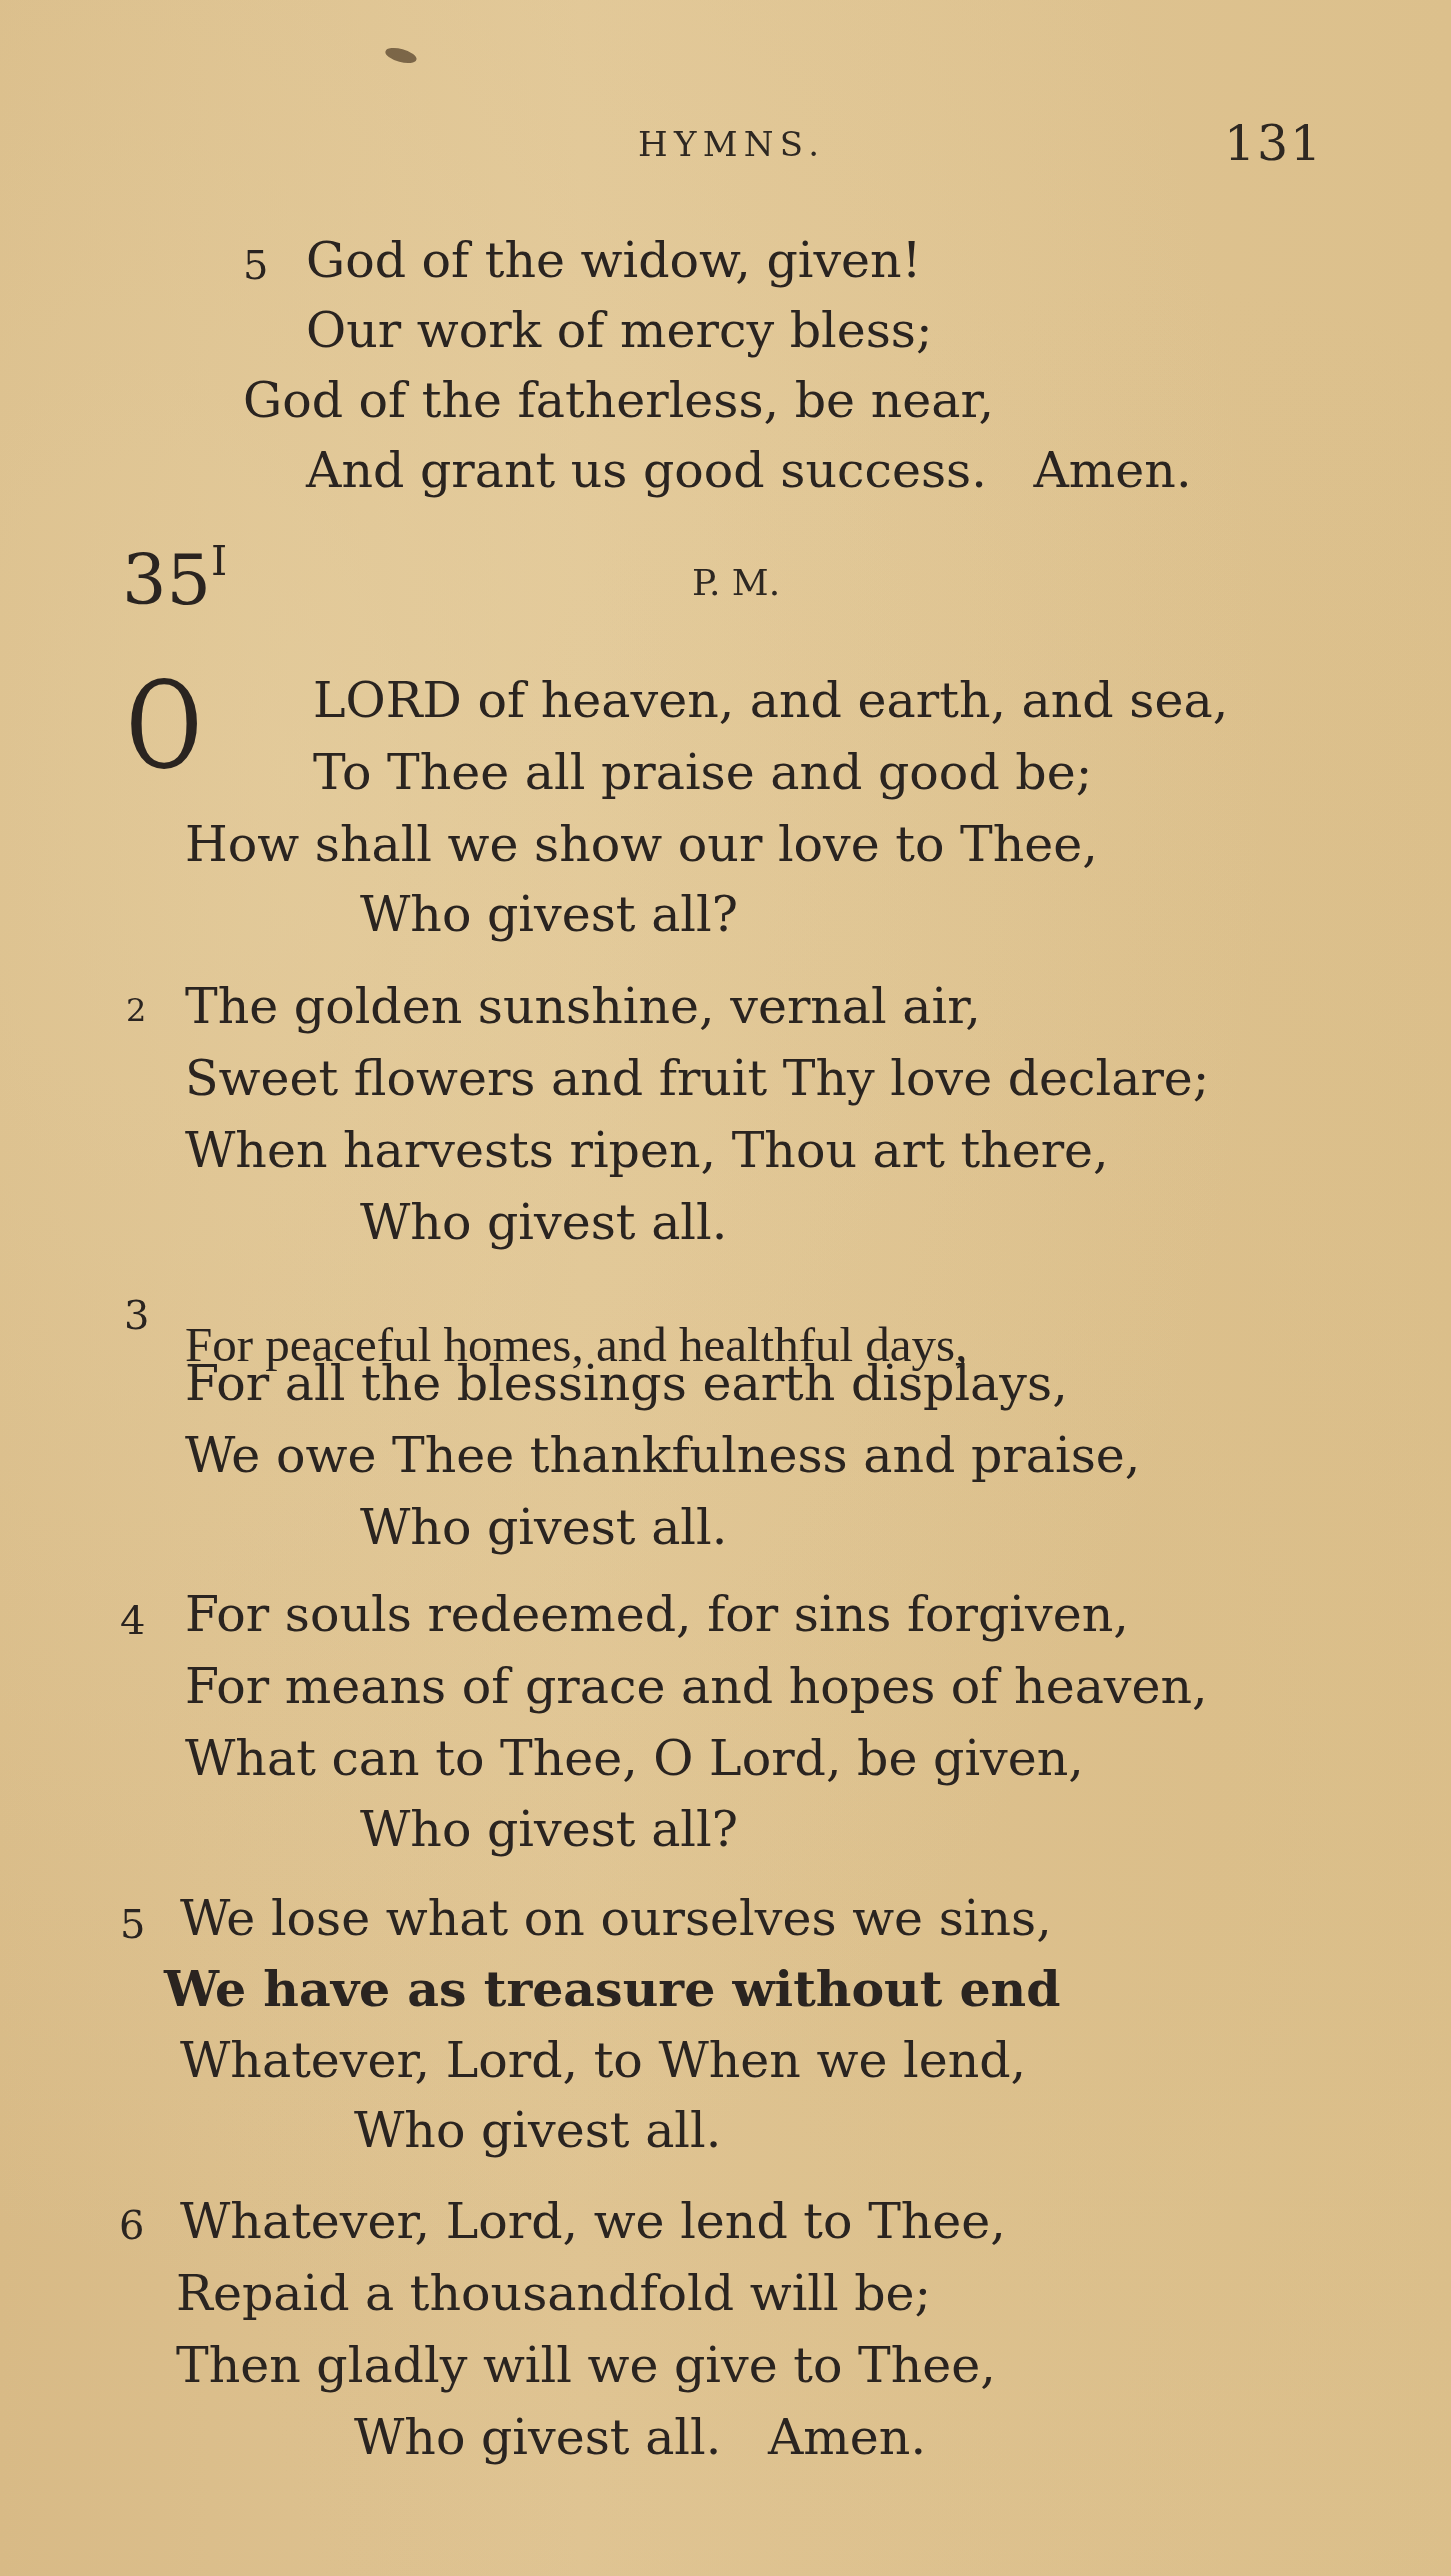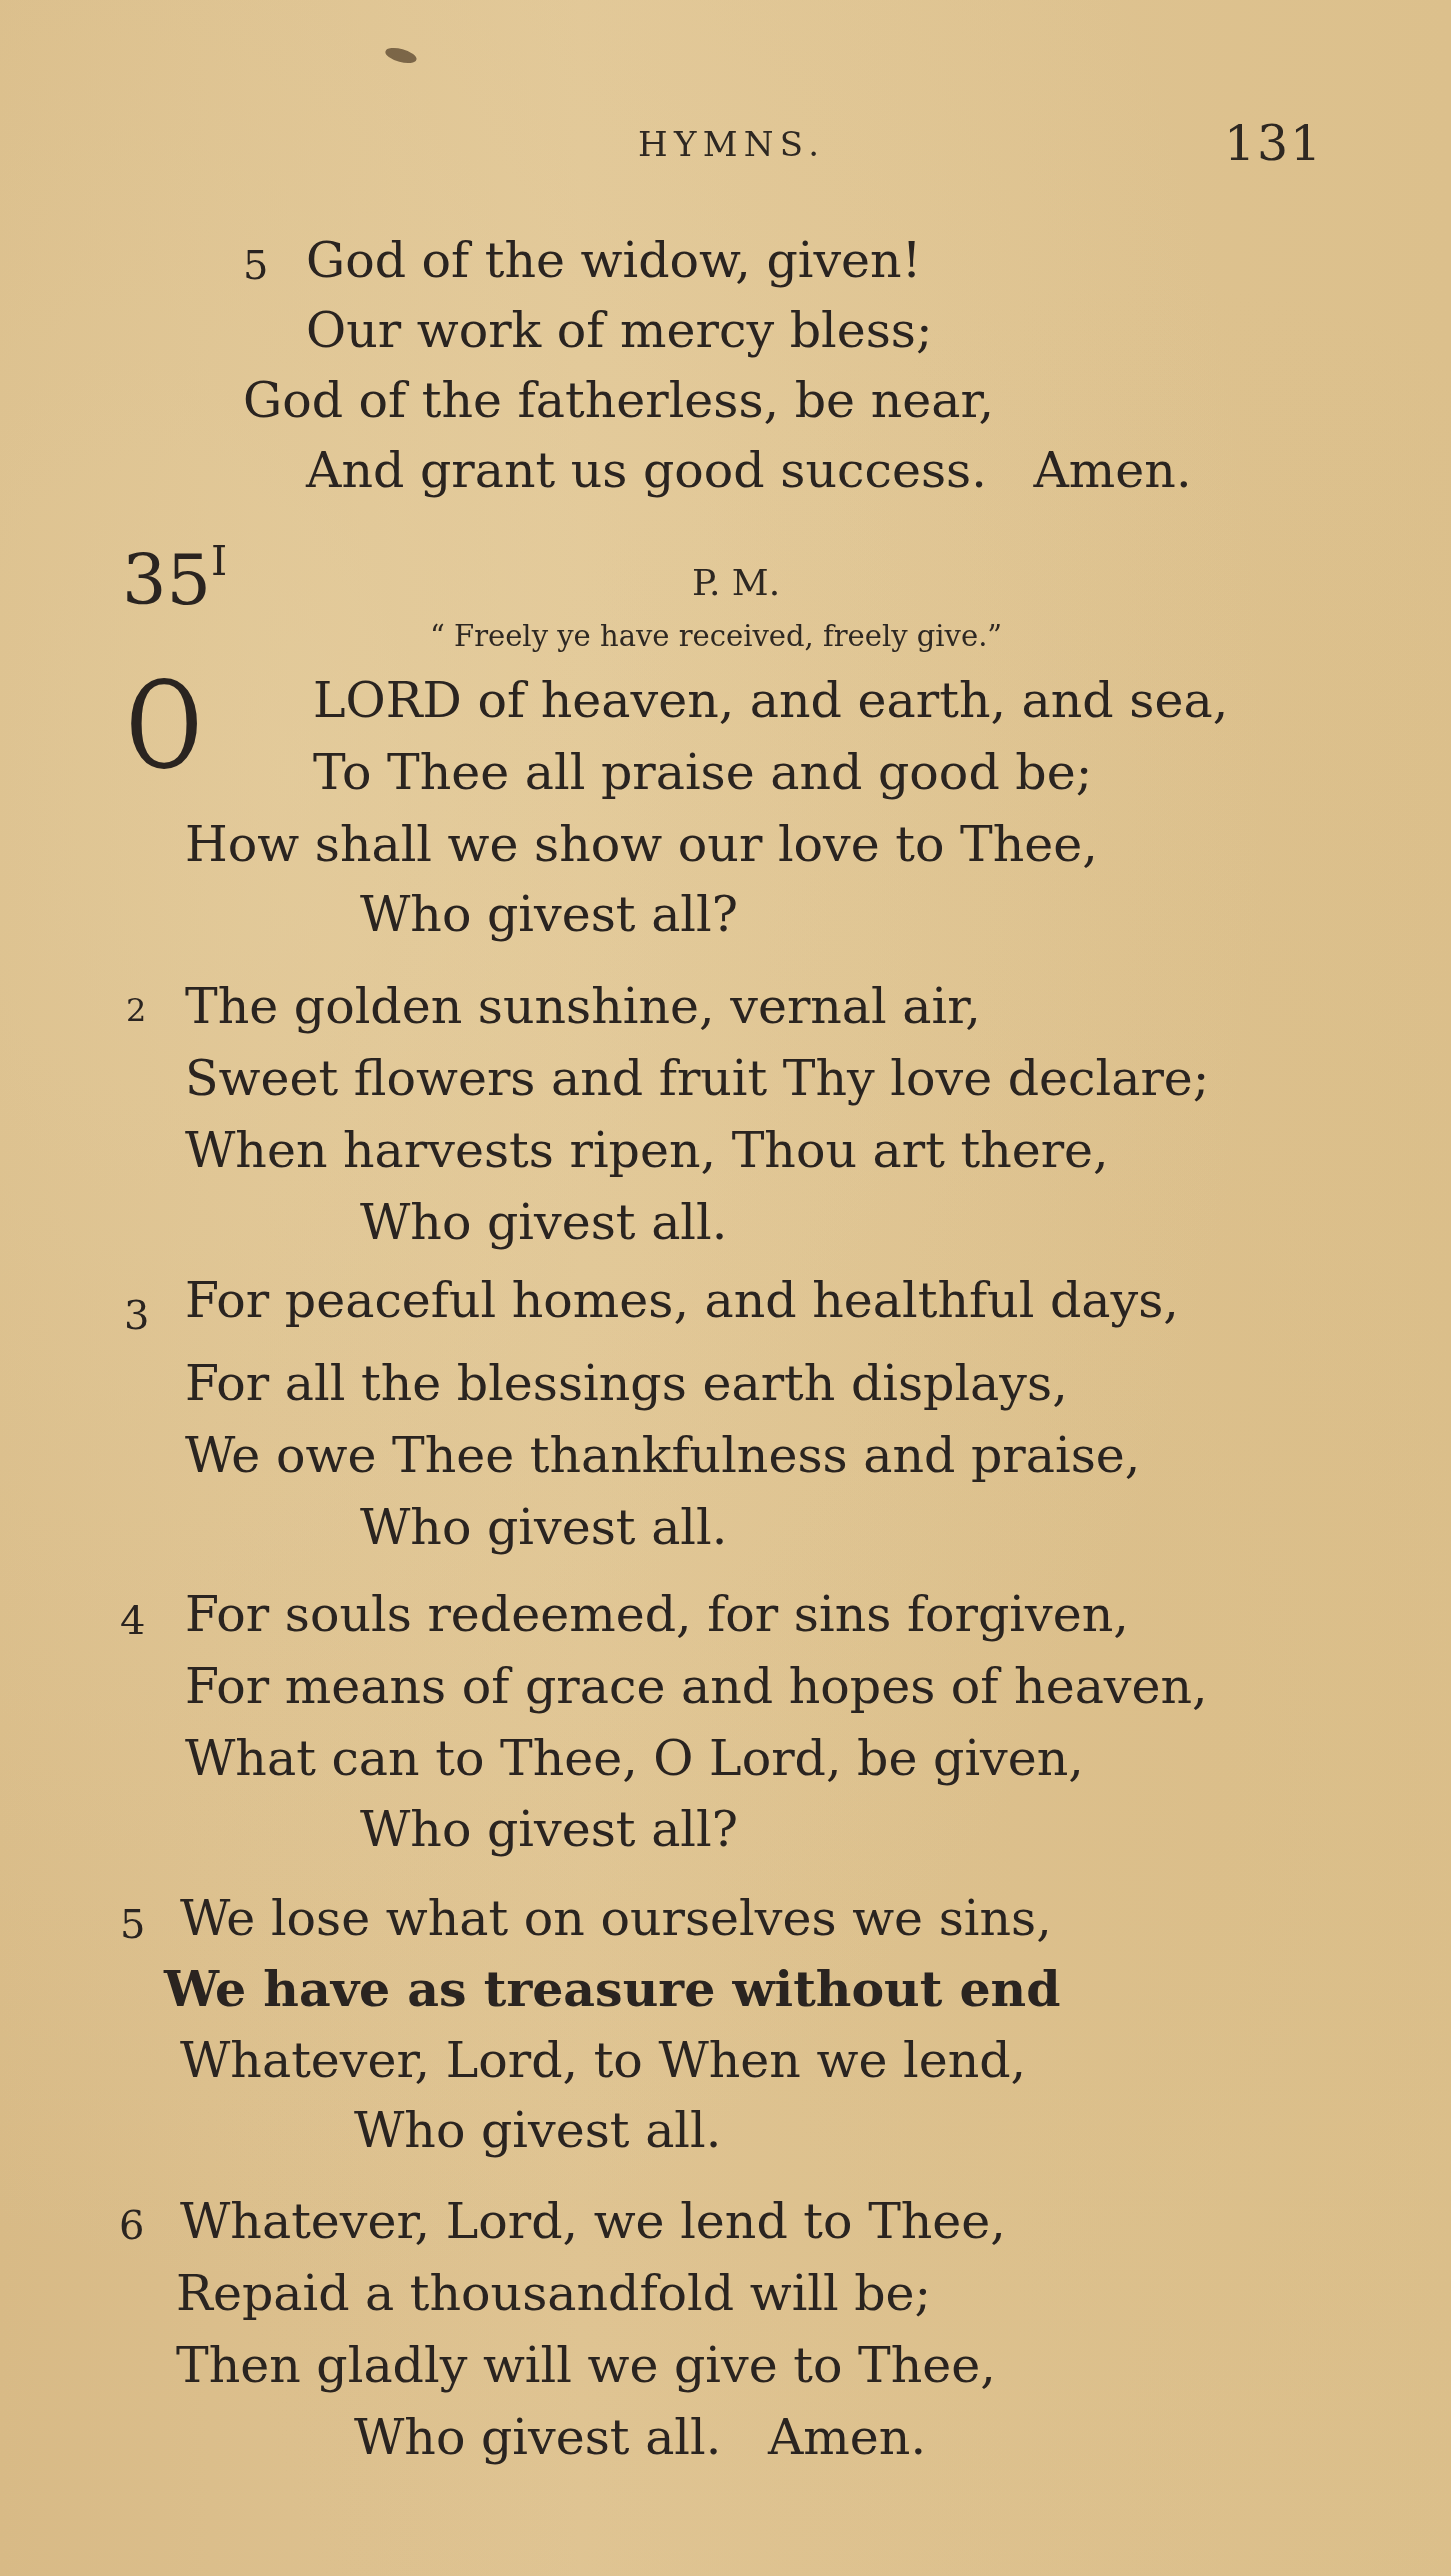--- a/index.html
+++ b/index.html
@@ -118,41 +118,40 @@
   <div>
     <div class="stanza-num" style="left:243px; top:245px;">5</div>
     <div class="line" style="left:306px; top:236px;">God of the widow, given!</div>
     <div class="line" style="left:306px; top:306px;">Our work of mercy bless;</div>
     <div class="line" style="left:243px; top:376px;">God of the fatherless, be near,</div>
     <div class="line" style="left:306px; top:446px; white-space:pre;">And grant us good success.   Amen.</div>
   </div>
 
   <div class="hymn-number"><span>35</span><sup>I</sup></div>
   <div class="meter">P. M.</div>
-  <div class="epigraph">“ Freely ye have received, freely give.”</div>
 
   <div>
     <div class="drop-cap">O</div>
     <div class="line" style="left:313px; top:676px;">LORD of heaven, and earth, and sea,</div>
     <div class="line" style="left:313px; top:748px;">To Thee all praise and good be;</div>
     <div class="line" style="left:185px; top:820px;">How shall we show our love to Thee,</div>
     <div class="line" style="left:360px; top:890px;">Who givest all?</div>
   </div>
 
   <div>
     <div class="stanza-num" style="left:126px; top:994px; font-size:32px;">2</div>
     <div class="line" style="left:185px; top:982px;">The golden sunshine, vernal air,</div>
     <div class="line" style="left:185px; top:1054px;">Sweet flowers and fruit Thy love declare;</div>
     <div class="line" style="left:185px; top:1126px;">When harvests ripen, Thou art there,</div>
     <div class="line" style="left:360px; top:1198px;">Who givest all.</div>
   </div>
 
   <div>
     <div class="stanza-num" style="left:124px; top:1295px;">3</div>
-    <div class="line" style="left:185px; top:1276px;">For peaceful homes, and healthful days,</div>
+    <div class="line" style="left:185px; top:1320px;font-family:Liberation Serif, serif;">For peaceful homes, and healthful days,</div>
     <div class="line" style="left:185px; top:1359px;">For all the blessings earth displays,</div>
     <div class="line" style="left:185px; top:1431px;">We owe Thee thankfulness and praise,</div>
     <div class="line" style="left:360px; top:1503px;">Who givest all.</div>
   </div>
 
   <div>
     <div class="stanza-num" style="left:120px; top:1600px;">4</div>
     <div class="line" style="left:185px; top:1590px;">For souls redeemed, for sins forgiven,</div>
     <div class="line" style="left:185px; top:1662px;">For means of grace and hopes of heaven,</div>
     <div class="line" style="left:185px; top:1734px;">What can to Thee, O Lord, be given,</div>

